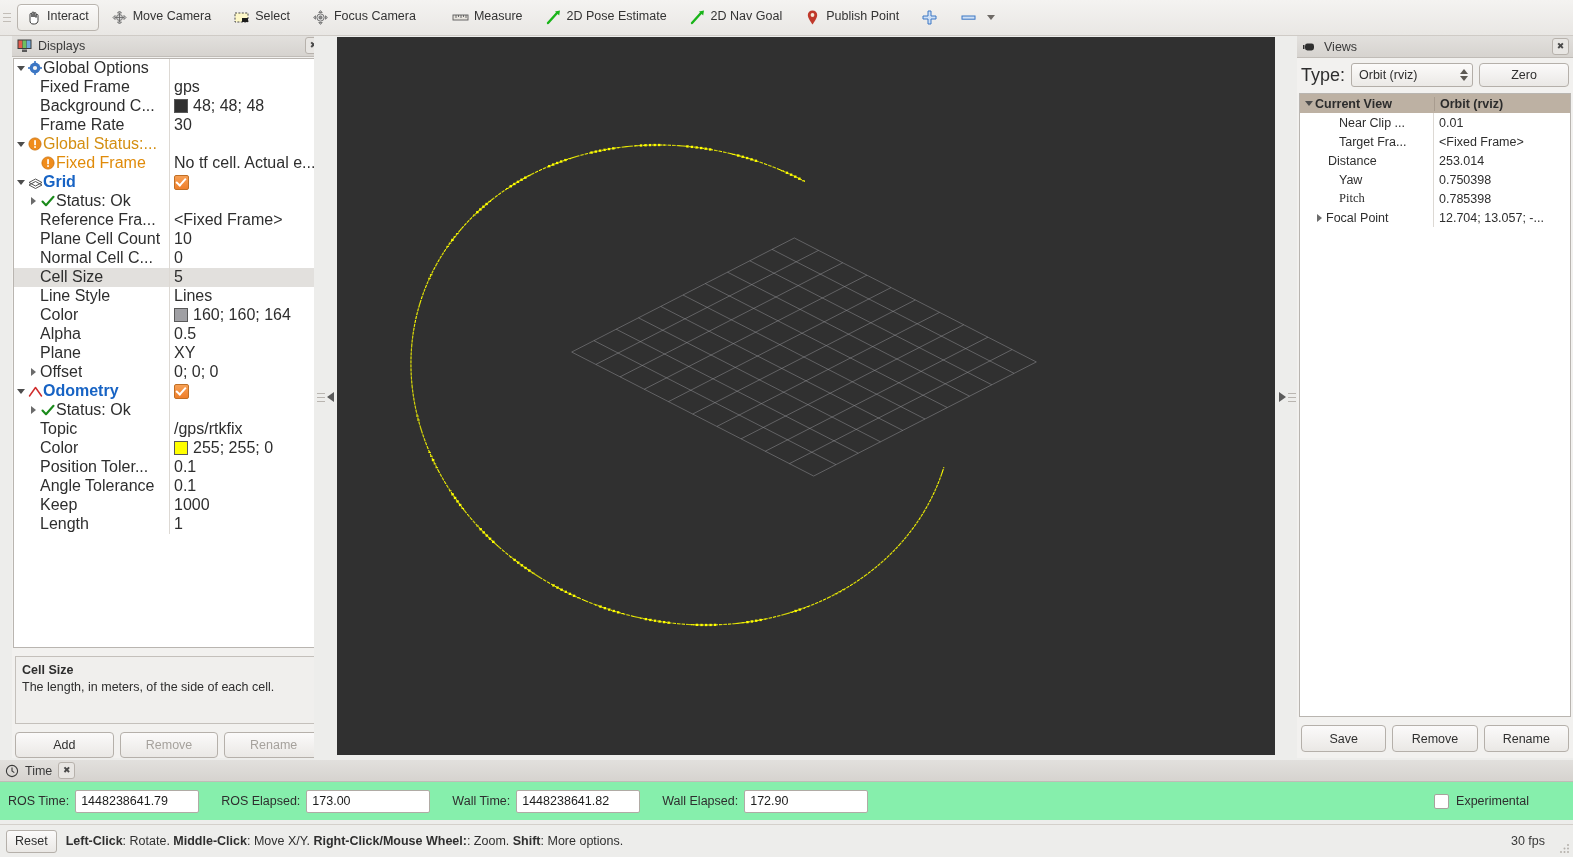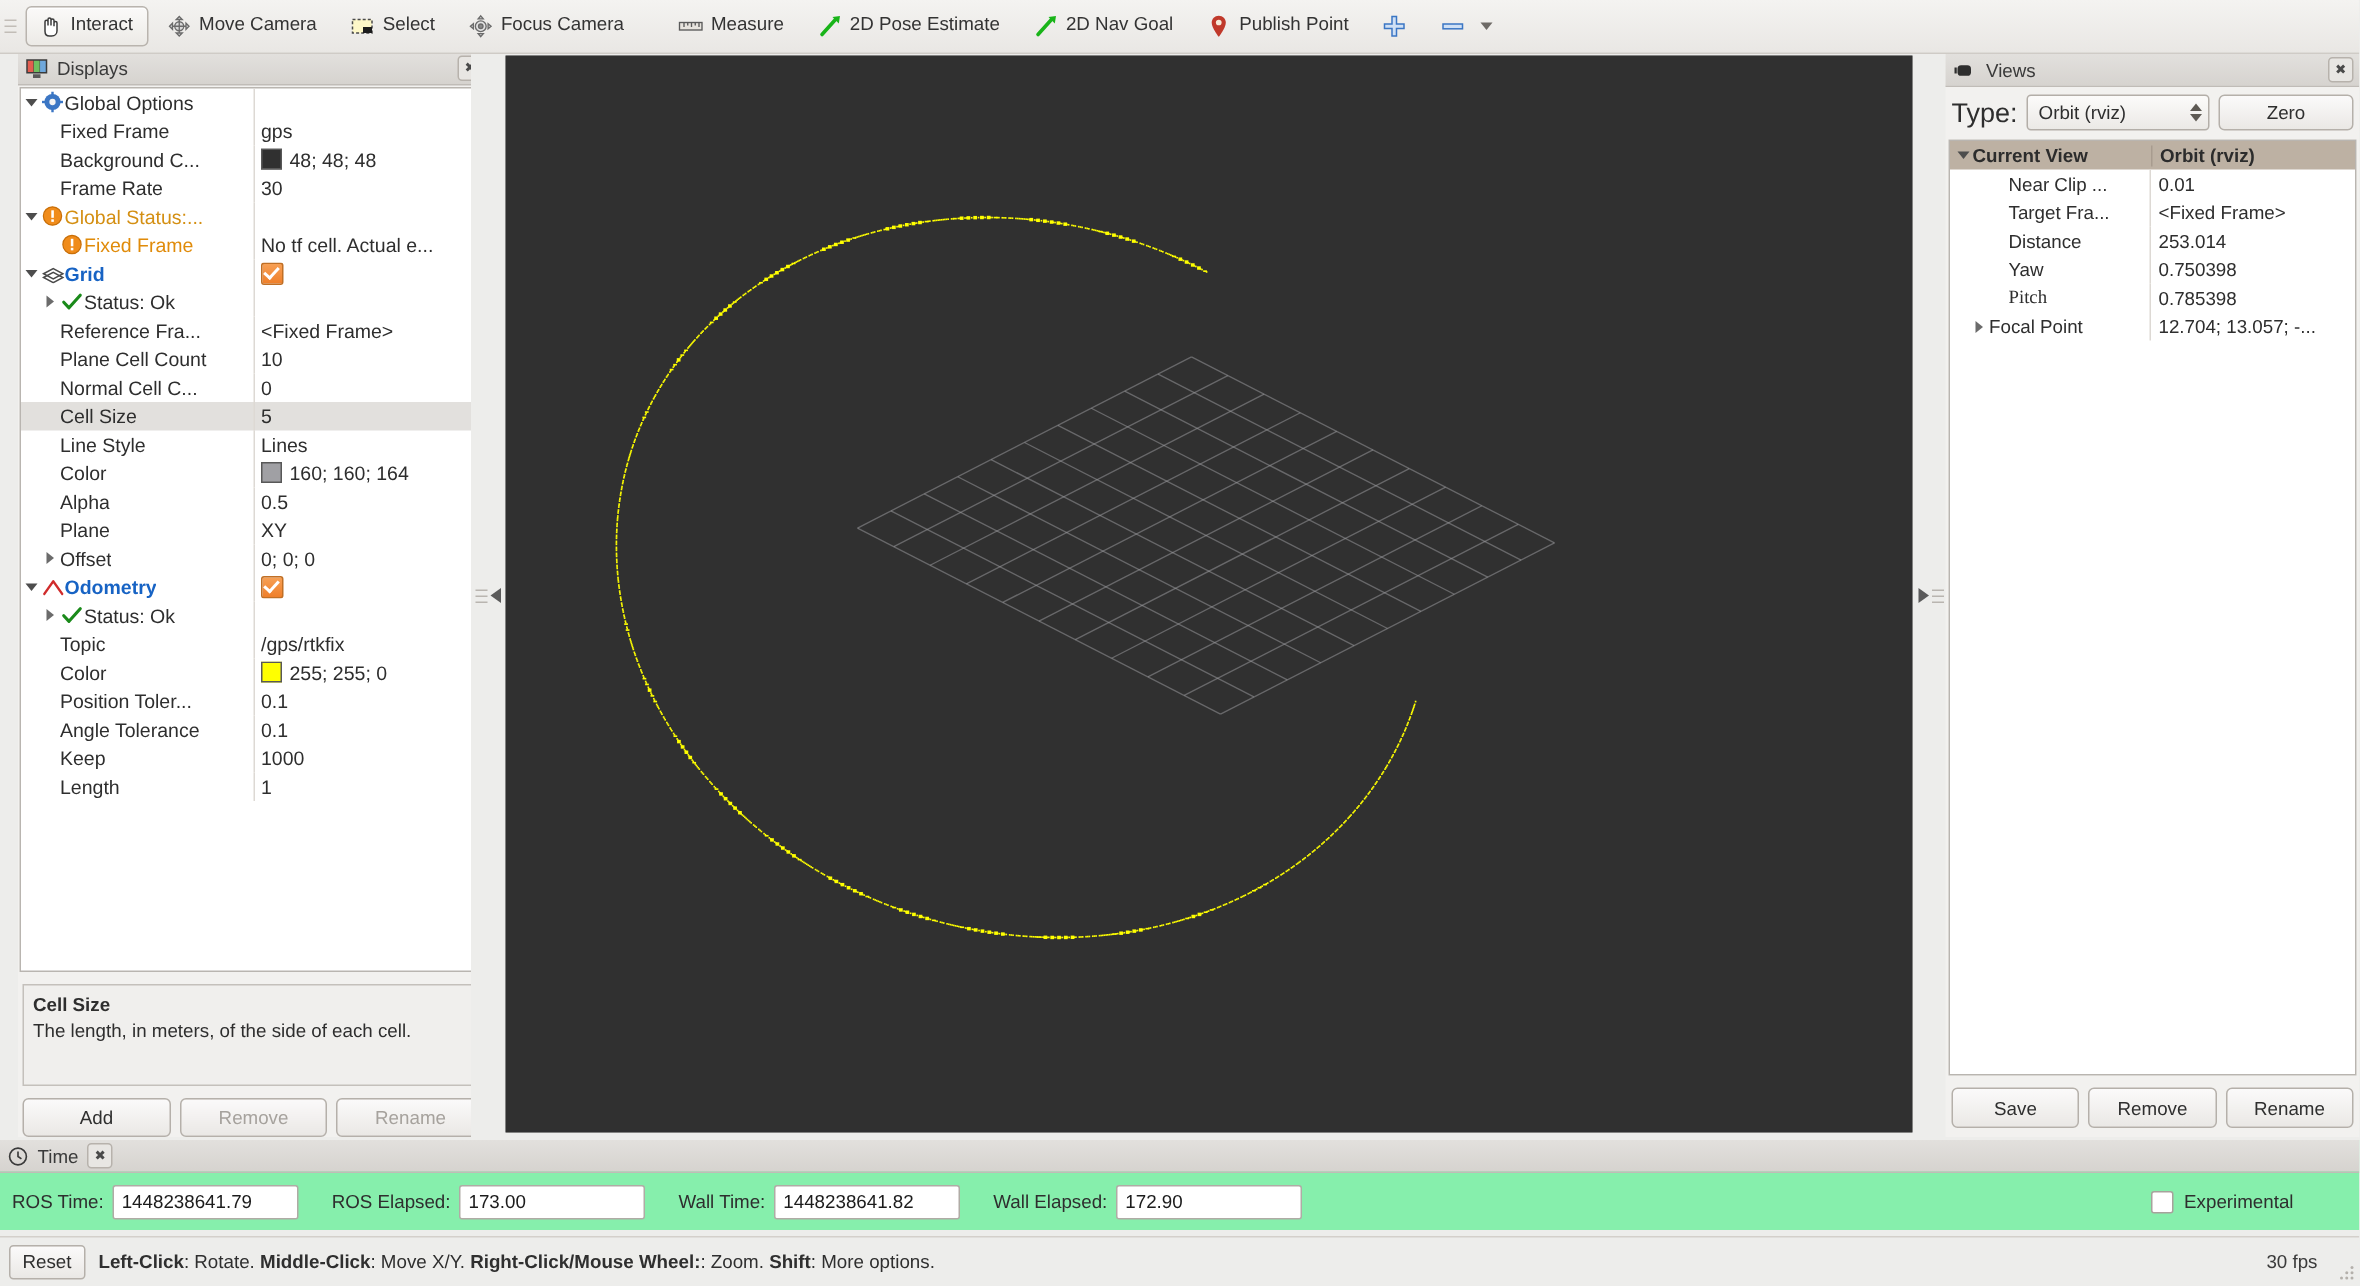--- a/index.html
+++ b/index.html
@@ -68,21 +68,21 @@
     position: absolute; left: 12px; top: 36px; width: 314px; height: 722px;
     background: #f2f1ef; display: flex; flex-direction: column;
     border-right: 0px;
   }
   #disp-tree-wrap {
     margin: 1px 1px 0 1px; flex: 0 0 588px;
     background: #ffffff; border: 1px solid #b9b5b0; overflow: hidden;
     position: relative;
   }
   .prop-row {
-    display: flex; height: 19px; align-items: center; font-size: 13px;
+    display: flex; height: 19px; align-items: center; font-size: 16px;
     position: relative;
   }
   .prop-row.sel { background: #e2e0dd; }
   .prop-name {
     width: 156px; flex: 0 0 156px; display: flex; align-items: center;
     overflow: hidden; white-space: nowrap; padding-left: 2px; box-sizing: border-box;
     border-right: 1px solid #ddd9d4; height: 19px;
   }
   .prop-val {
     flex: 1 1 auto; display:flex; align-items:center; gap:5px;
@@ -1665,21 +1665,21 @@
             <div class="c2">0.01</div>
           </div>
           <div class="vrow">
             <div class="c1" style="padding-left: 26px;">
               <span class="twisty"></span>
               <span>Target Fra...</span>
             </div>
             <div class="c2">&lt;Fixed Frame&gt;</div>
           </div>
           <div class="vrow">
-            <div class="c1" style="padding-left: 26px;">
+            <div class="c1" style="padding-left: 15px;">
               <span class="twisty"></span>
               <span>Distance</span>
             </div>
             <div class="c2">253.014</div>
           </div>
           <div class="vrow">
             <div class="c1" style="padding-left: 26px;">
               <span class="twisty"></span>
               <span>Yaw</span>
             </div>

